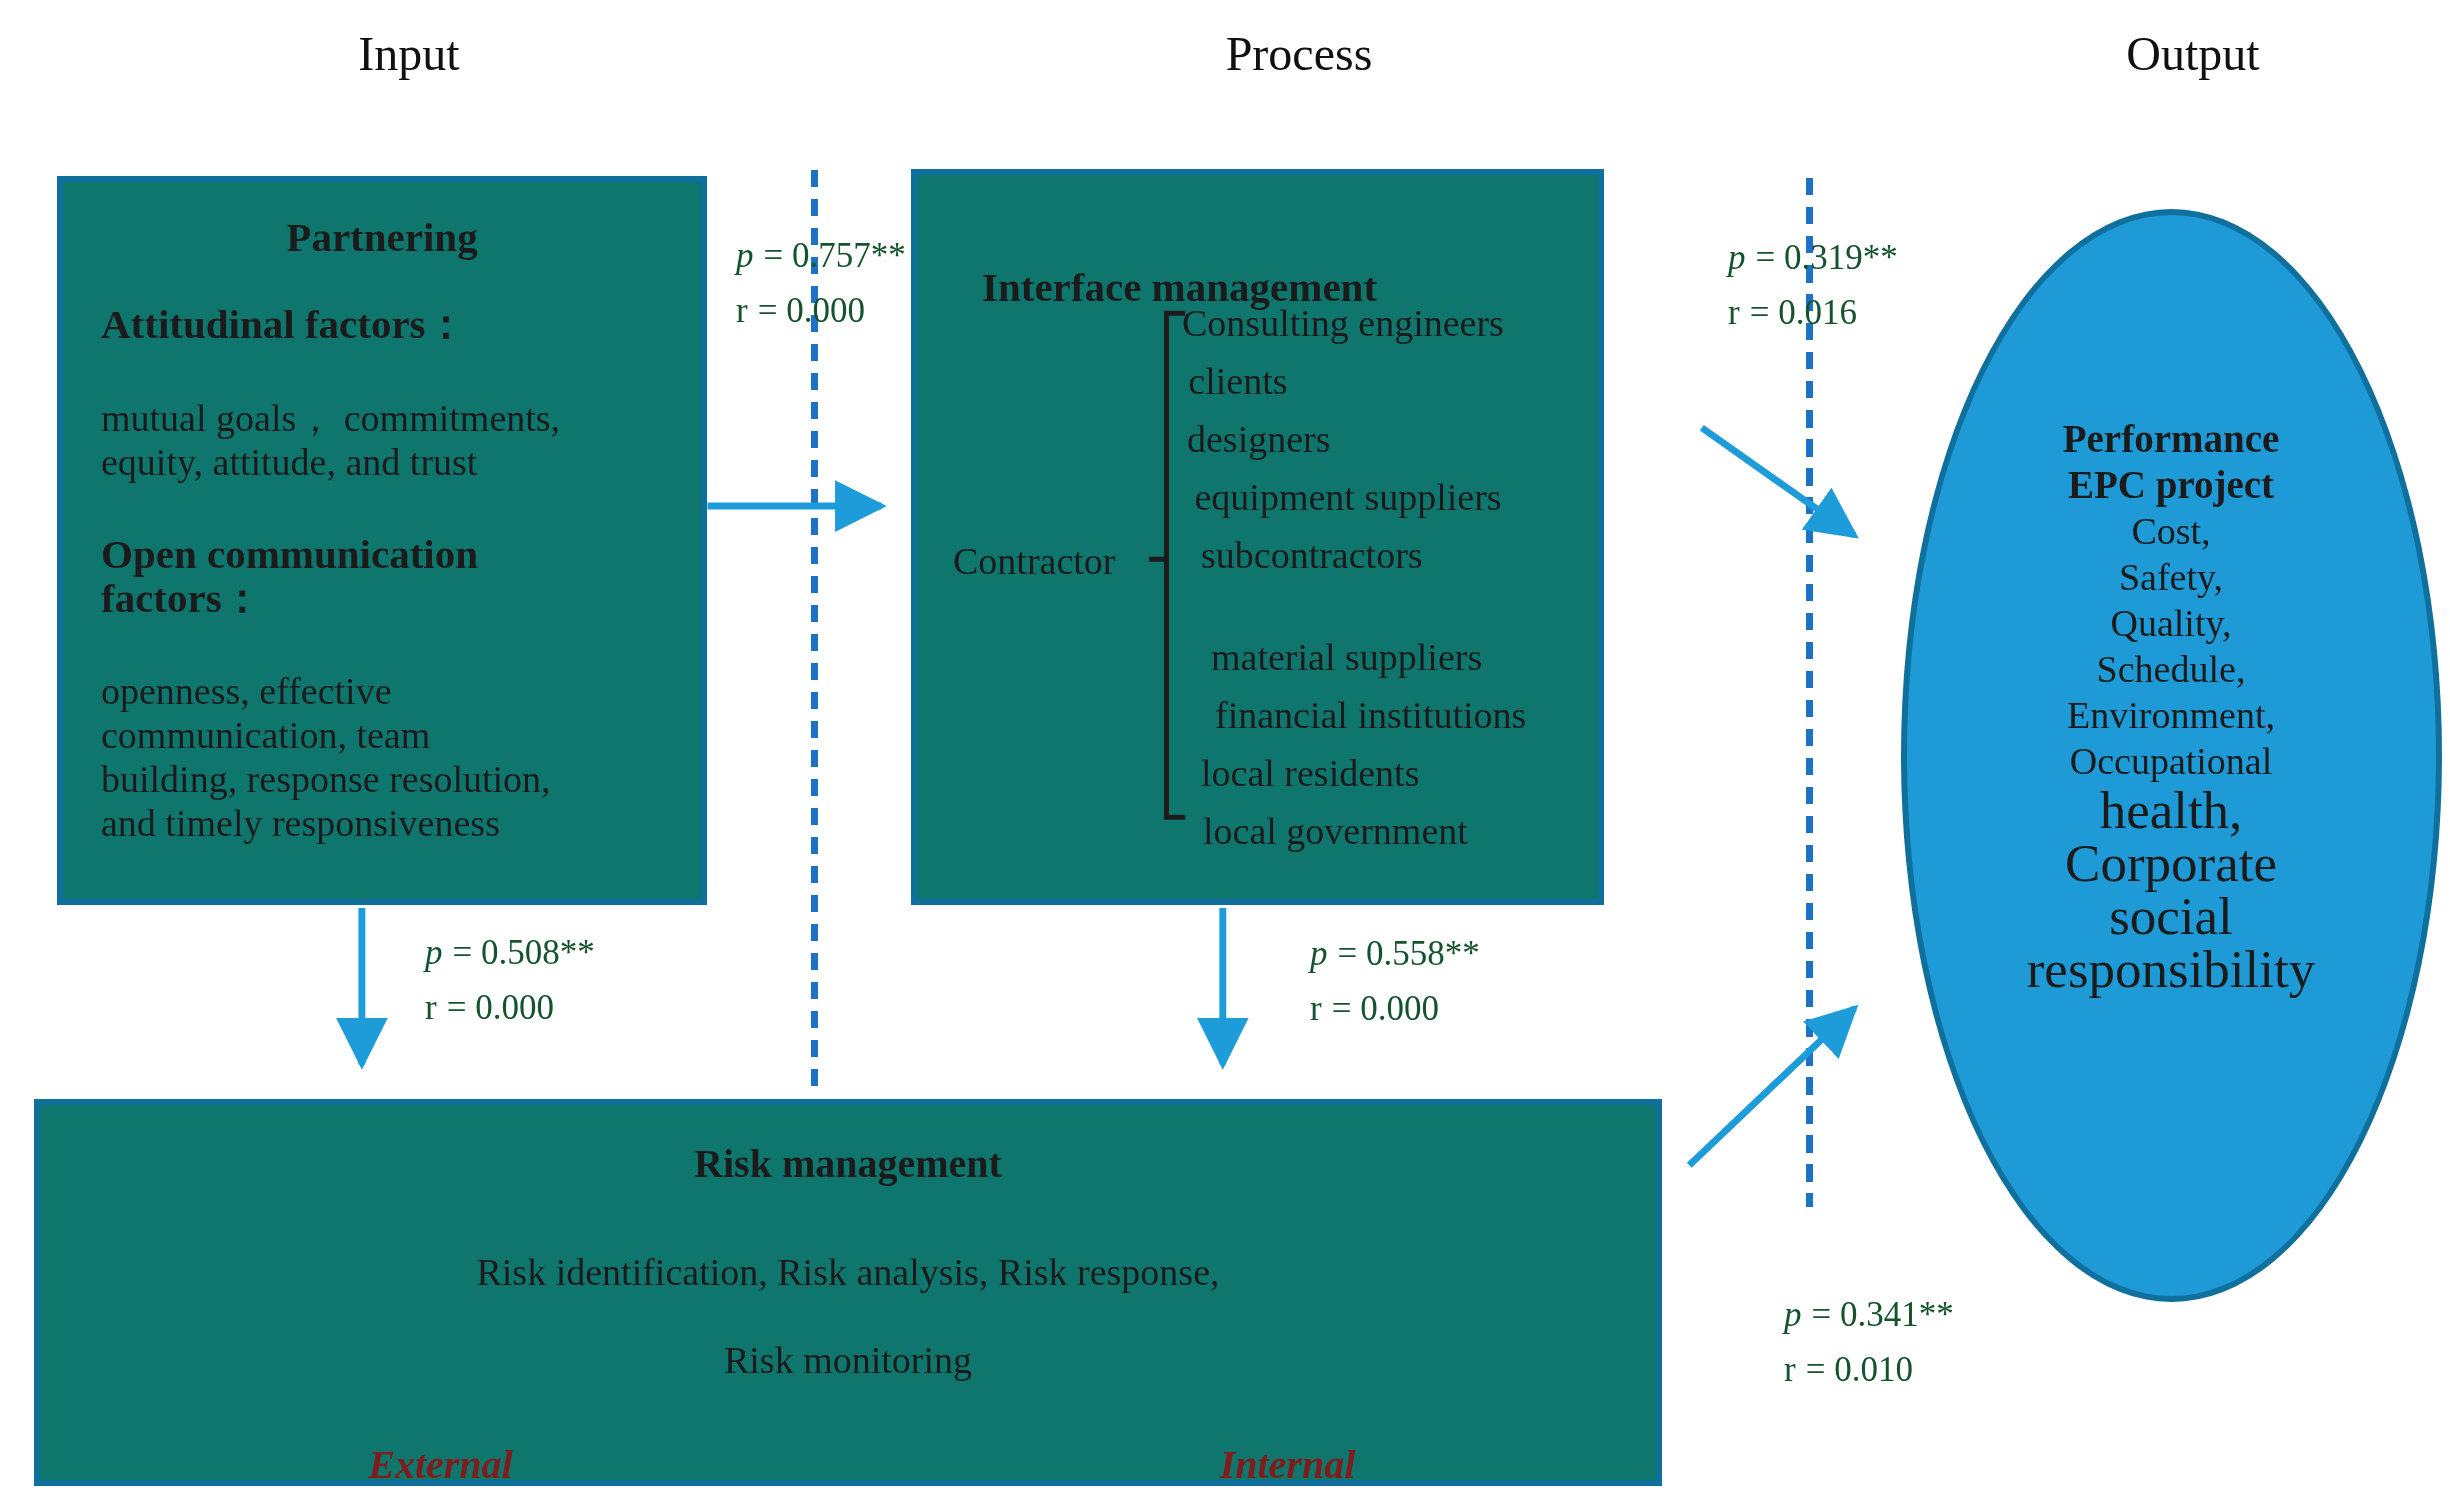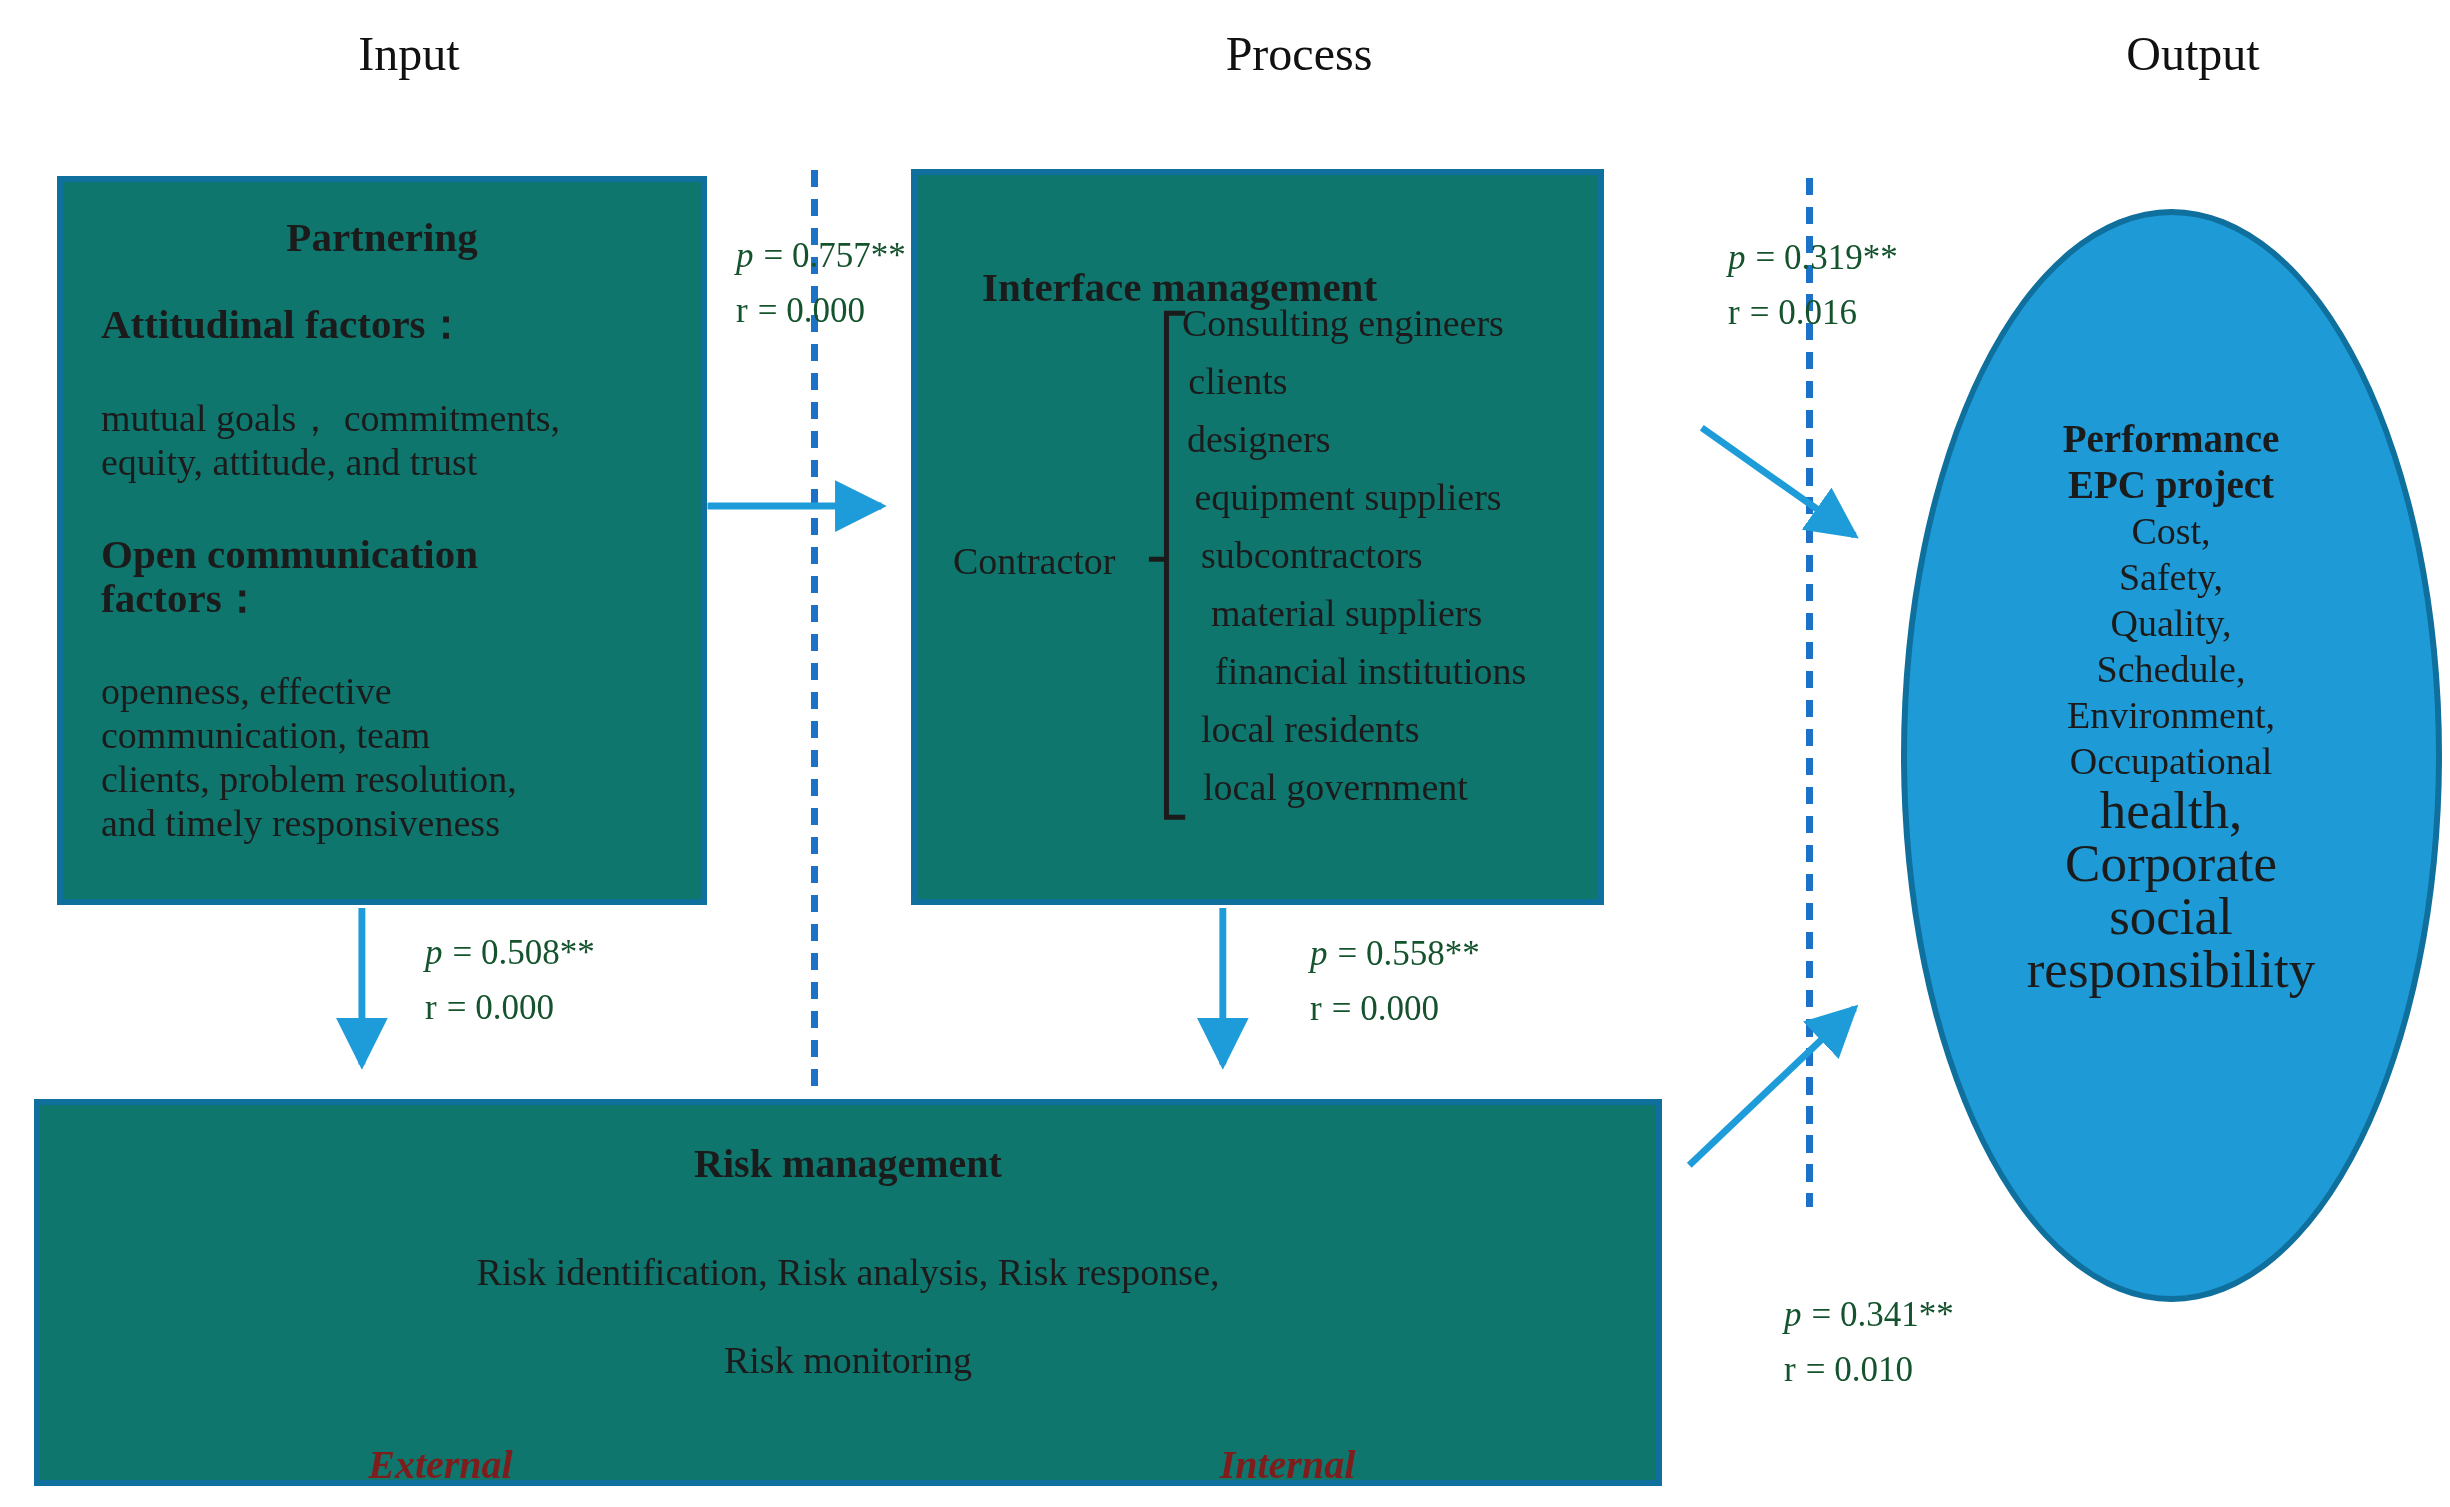--- a/index.html
+++ b/index.html
@@ -50,21 +50,21 @@
 
   
   #interface-title    { top:89px; left:65px; }
   #contractor-label   { top:364px; left:36px; font-size:38px; line-height:44px; }
   #stakeholder-list   { top:119px; left:265px; font-size:38px; line-height:58px; white-space:nowrap; }
   #stakeholder-list div { position:static; }
   #stakeholder-list div:nth-child(2) { padding-left:6.3px; }
   #stakeholder-list div:nth-child(3) { padding-left:5px;  }
   #stakeholder-list div:nth-child(4) { padding-left:12.5px; }
   #stakeholder-list div:nth-child(5) { padding-left:19px; }
-  #stakeholder-list div:nth-child(6) { padding-left:29px; }
+  #stakeholder-list div:nth-child(6) { padding-left:29px;margin-top:44px; }
   #stakeholder-list div:nth-child(7) { padding-left:33px; }
   #stakeholder-list div:nth-child(8) { padding-left:19px; }
   #stakeholder-list div:nth-child(9) { padding-left:21px; }
 
   
   #risk-title { top:36px;  left:0; width:100%; text-align:center; font-size:40px; }
   #risk-line1 { top:145px; left:0; width:100%; text-align:center; }
   #risk-line2 { top:233px; left:0; width:100%; text-align:center; }
 
   
@@ -116,21 +116,21 @@
       <div style="position:static">mutual goals，  commitments,</div>
       <div style="position:static">equity, attitude, and trust</div>
     </div>
     <div class="box-heading" id="open-heading">
       <div style="position:static">Open communication</div>
       <div style="position:static">factors：</div>
     </div>
     <div class="box-text" id="open-body">
       <div style="position:static">openness, effective</div>
       <div style="position:static">communication, team</div>
-      <div style="position:static">clients, problem resolution,</div>
+      <div style="position:static">building, response resolution,</div>
       <div style="position:static">and timely responsiveness</div>
     </div>
   </div>
 
   <div class="box" id="interface-box">
     <div class="box-title" id="interface-title">Interface management</div>
     <div id="contractor-label">Contractor</div>
     <div id="stakeholder-list">
       <div>Consulting engineers</div>
       <div>clients</div>

